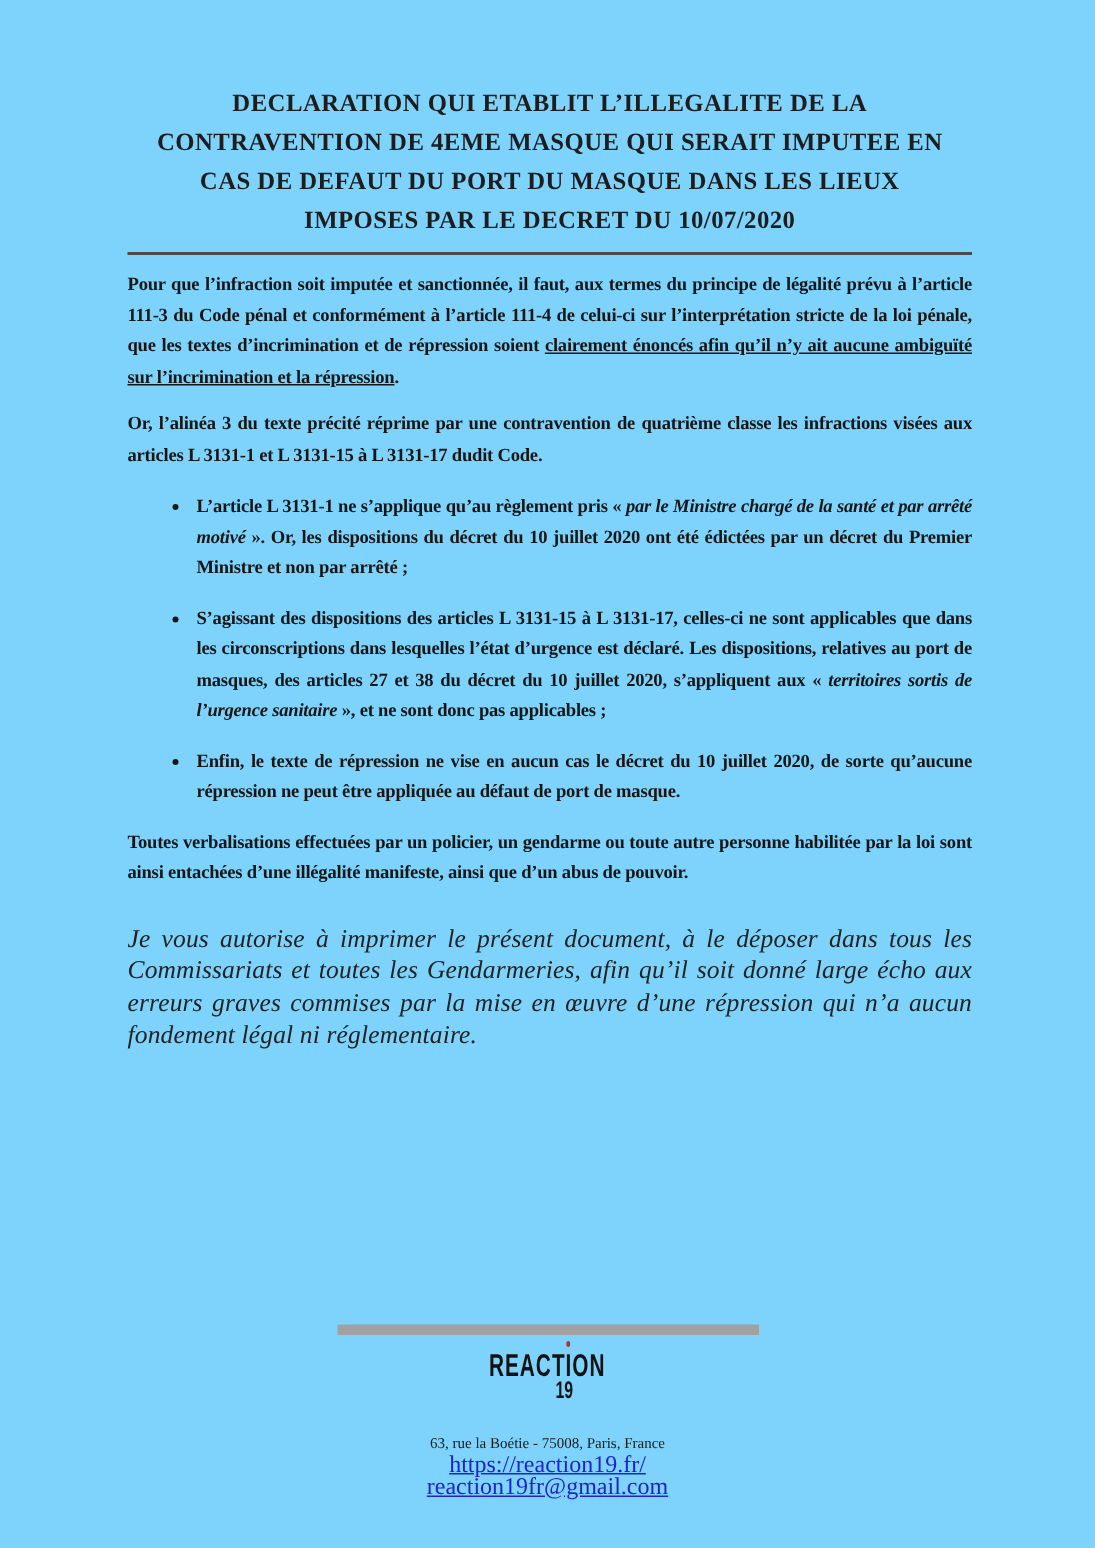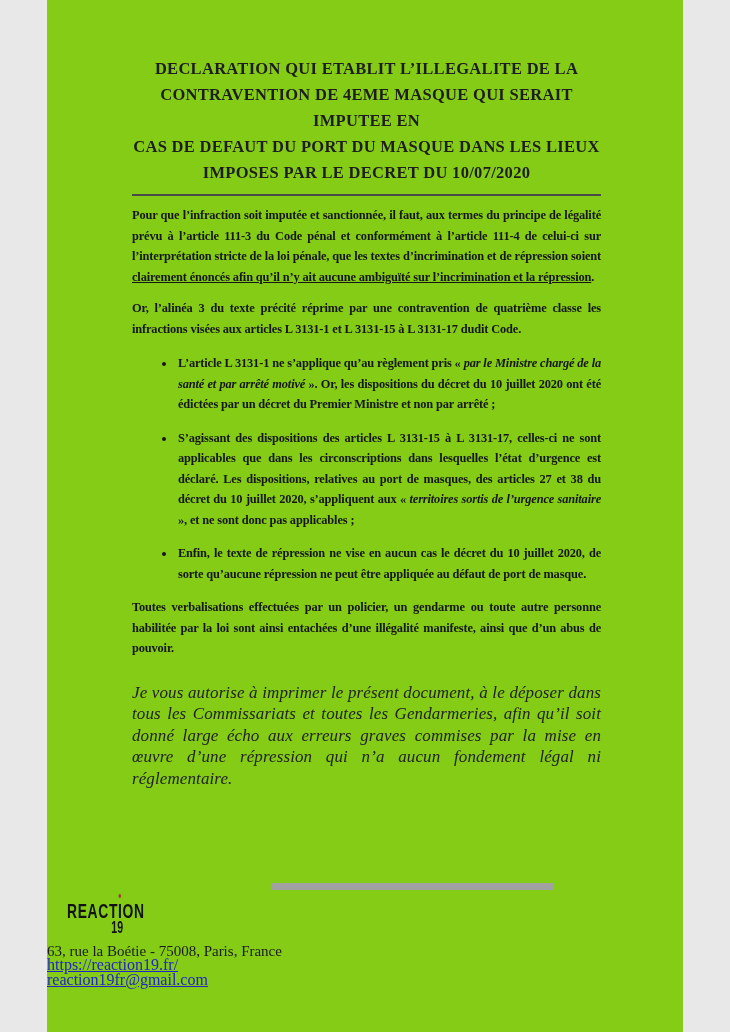--- a/index.html
+++ b/index.html
@@ -1,20 +1,20 @@
 <!DOCTYPE html>
 <html lang="fr"><head>
 <meta charset="utf-8">
 <style>
   html,body{margin:0;padding:0;background:#e8e8e8;}
   .page{
     position:relative;
-    width:636px;height:1032px;
+    width:730px;height:1032px;
     margin:0 auto;
-    background:#84cc16;
+    background:#7dd3fc;
     overflow:hidden;
     font-family:"Liberation Serif","DejaVu Serif",serif;
     color:#161616;
   }
   .content{
     box-sizing:border-box;
     padding:56px 82px 0 85px;
   }
   .doc-title{
     font-weight:bold;
@@ -66,21 +66,21 @@
     font-size:17px;
     line-height:21.5px;
     letter-spacing:0.1px;
     text-align:justify;
     color:#222;
   }
   
   .footer{
     position:absolute;
     top:883px;left:0;width:730px;
-    text-align:left;
+    text-align:center;
   }
   .footer-bar{
     width:281px;height:7px;
     margin:0 auto 10px auto;
     background:#a1a1a1;
   }
   .logo{
     position:relative;
     display:inline-block;
     height:42px;
@@ -102,22 +102,22 @@
     background:#a63a32;
   }
   .logo-num{
     position:absolute;
     top:17px;left:57%;
     font-size:16px;
     letter-spacing:0;
     font-weight:700;
   }
   .footer-address{
-    margin-top:2px;
-    font-size:15px;
+    margin-top:14px;
+    font-size:10px;
     line-height:14px;
     color:#1a1a1a;
   }
   .footer a{
     display:block;
     font-size:16px;
     line-height:14.5px;
     color:#2222cc;
     text-decoration:underline;
   }

